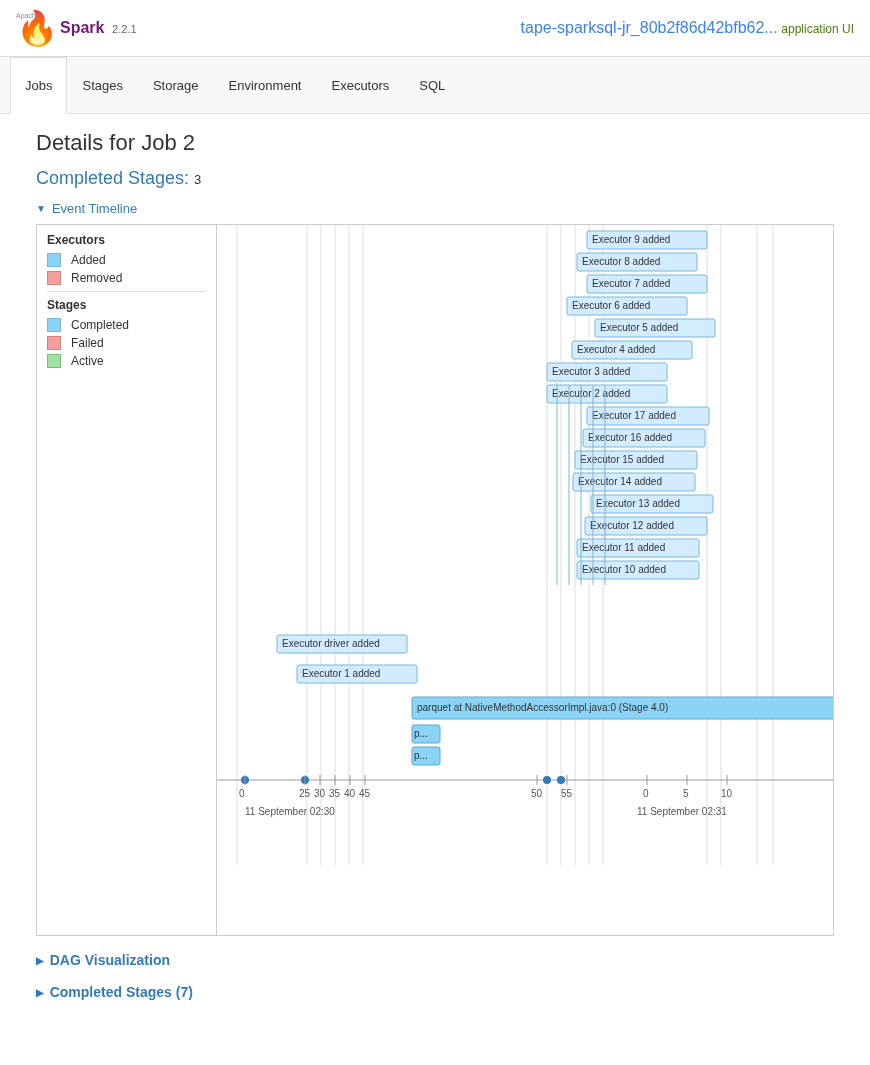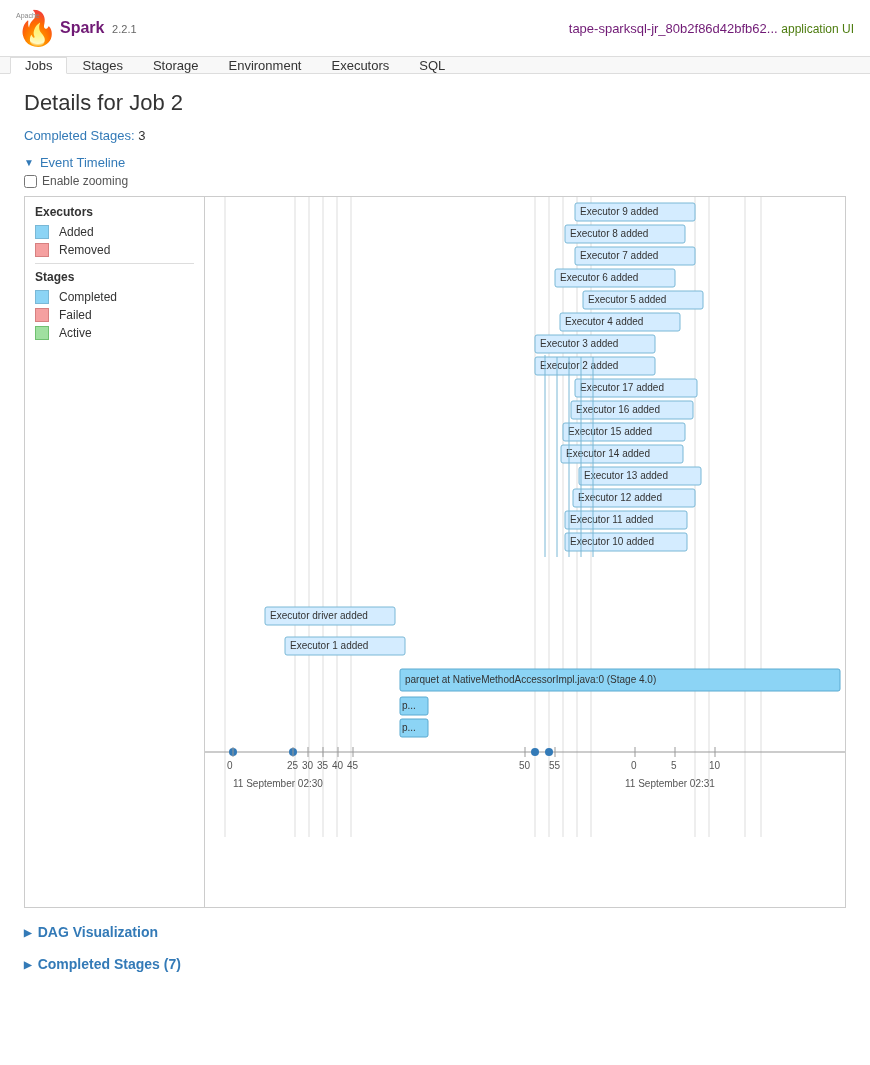--- a/index.html
+++ b/index.html
@@ -8,34 +8,34 @@
     
     .top-bar {
       display: flex; align-items: center; justify-content: space-between;
       padding: 8px 16px; border-bottom: 1px solid #ddd; background: #fff;
     }
     .spark-logo { display: flex; align-items: center; gap: 6px; }
 
     
     nav { border-bottom: 1px solid #ddd; background: #f8f8f8; padding: 0 10px; display: flex; }
     nav a {
-      display: inline-block; padding: 0 14px; font-size: 13px; color: #333;
+      display: inline-block; padding: 20px 14px; font-size: 13px; color: #333;
       text-decoration: none; border: 1px solid transparent;
       margin-bottom: -1px;
     }
     nav a.active {
       background: #fff; border-color: #ddd #ddd #fff #ddd; color: #333;
     }
 
     
-    .main { padding: 16px 24px; }
+    .main { padding: 16px 36px; }
     h1 { font-size: 22px; font-weight: normal; margin-bottom: 12px; }
     .status-row { margin-bottom: 4px; }
     .status-row strong { font-weight: bold; }
-    .completed-stages-link { color: #337ab7; text-decoration: none; font-size: 13px; }
+    .completed-stages-link { color: #337ab7; text-decoration: none; font-size: 18px; }
 
     
     .event-timeline-header {
       margin-top: 12px; display: flex; align-items: center; gap: 6px;
       color: #337ab7; cursor: pointer; font-size: 13px;
     }
     .event-timeline-header .triangle { font-size: 10px; color: #337ab7; }
     .enable-zoom { display: flex; align-items: center; gap: 5px; margin-top: 4px; font-size: 12px; color: #555; }
     .enable-zoom input { cursor: pointer; }
 
@@ -91,21 +91,21 @@
     <svg width="38" height="40" viewBox="0 0 38 40">
       <text y="32" font-size="34">🔥</text>
       <text x="0" y="10" font-size="7" fill="#888" font-family="Arial">Apache</text>
     </svg>
     <div>
       <span style="font-size:16px;font-weight:bold;color:#701a75;">Spark</span>
       <span style="font-size:11px;color:#666;margin-left:4px;text-align:center;">2.2.1</span>
     </div>
   </div>
   <div>
-    <span style="color:#701a75;font-size:13px;">tape-sparksql-jr_80b2f86d42bfb62...</span>
+    <span style="color:#3b82f6;font-size:16px;">tape-sparksql-jr_80b2f86d42bfb62...</span>
     <a href="#" style="color:#4d7c0f;font-size:12px;text-decoration:none;">application UI</a>
   </div>
 </div>
 
 <nav>
   <a href="#" class="active">Jobs</a>
   <a href="#">Stages</a>
   <a href="#">Storage</a>
   <a href="#">Environment</a>
   <a href="#">Executors</a>
@@ -118,24 +118,20 @@
   <div class="status-row">
     <a href="#completed-stages" class="completed-stages-link">
       <span>Completed Stages:</span>
     </a>
     <span>3</span>
   </div>
 
   <div class="event-timeline-header">
     <span class="triangle">▼</span>
     <span>Event Timeline</span>
-  </div>
-  <div class="enable-zoom">
-    <input type="checkbox" style="">
-    <label>Enable zooming</label>
   </div>
 
   <div class="timeline-container">
     <div class="timeline-inner">
 
       <div class="timeline-legend">
         <div class="legend-section-title">Executors</div>
         <div class="legend-item">
           <div class="legend-box blue"></div>
           <span>Added</span>

